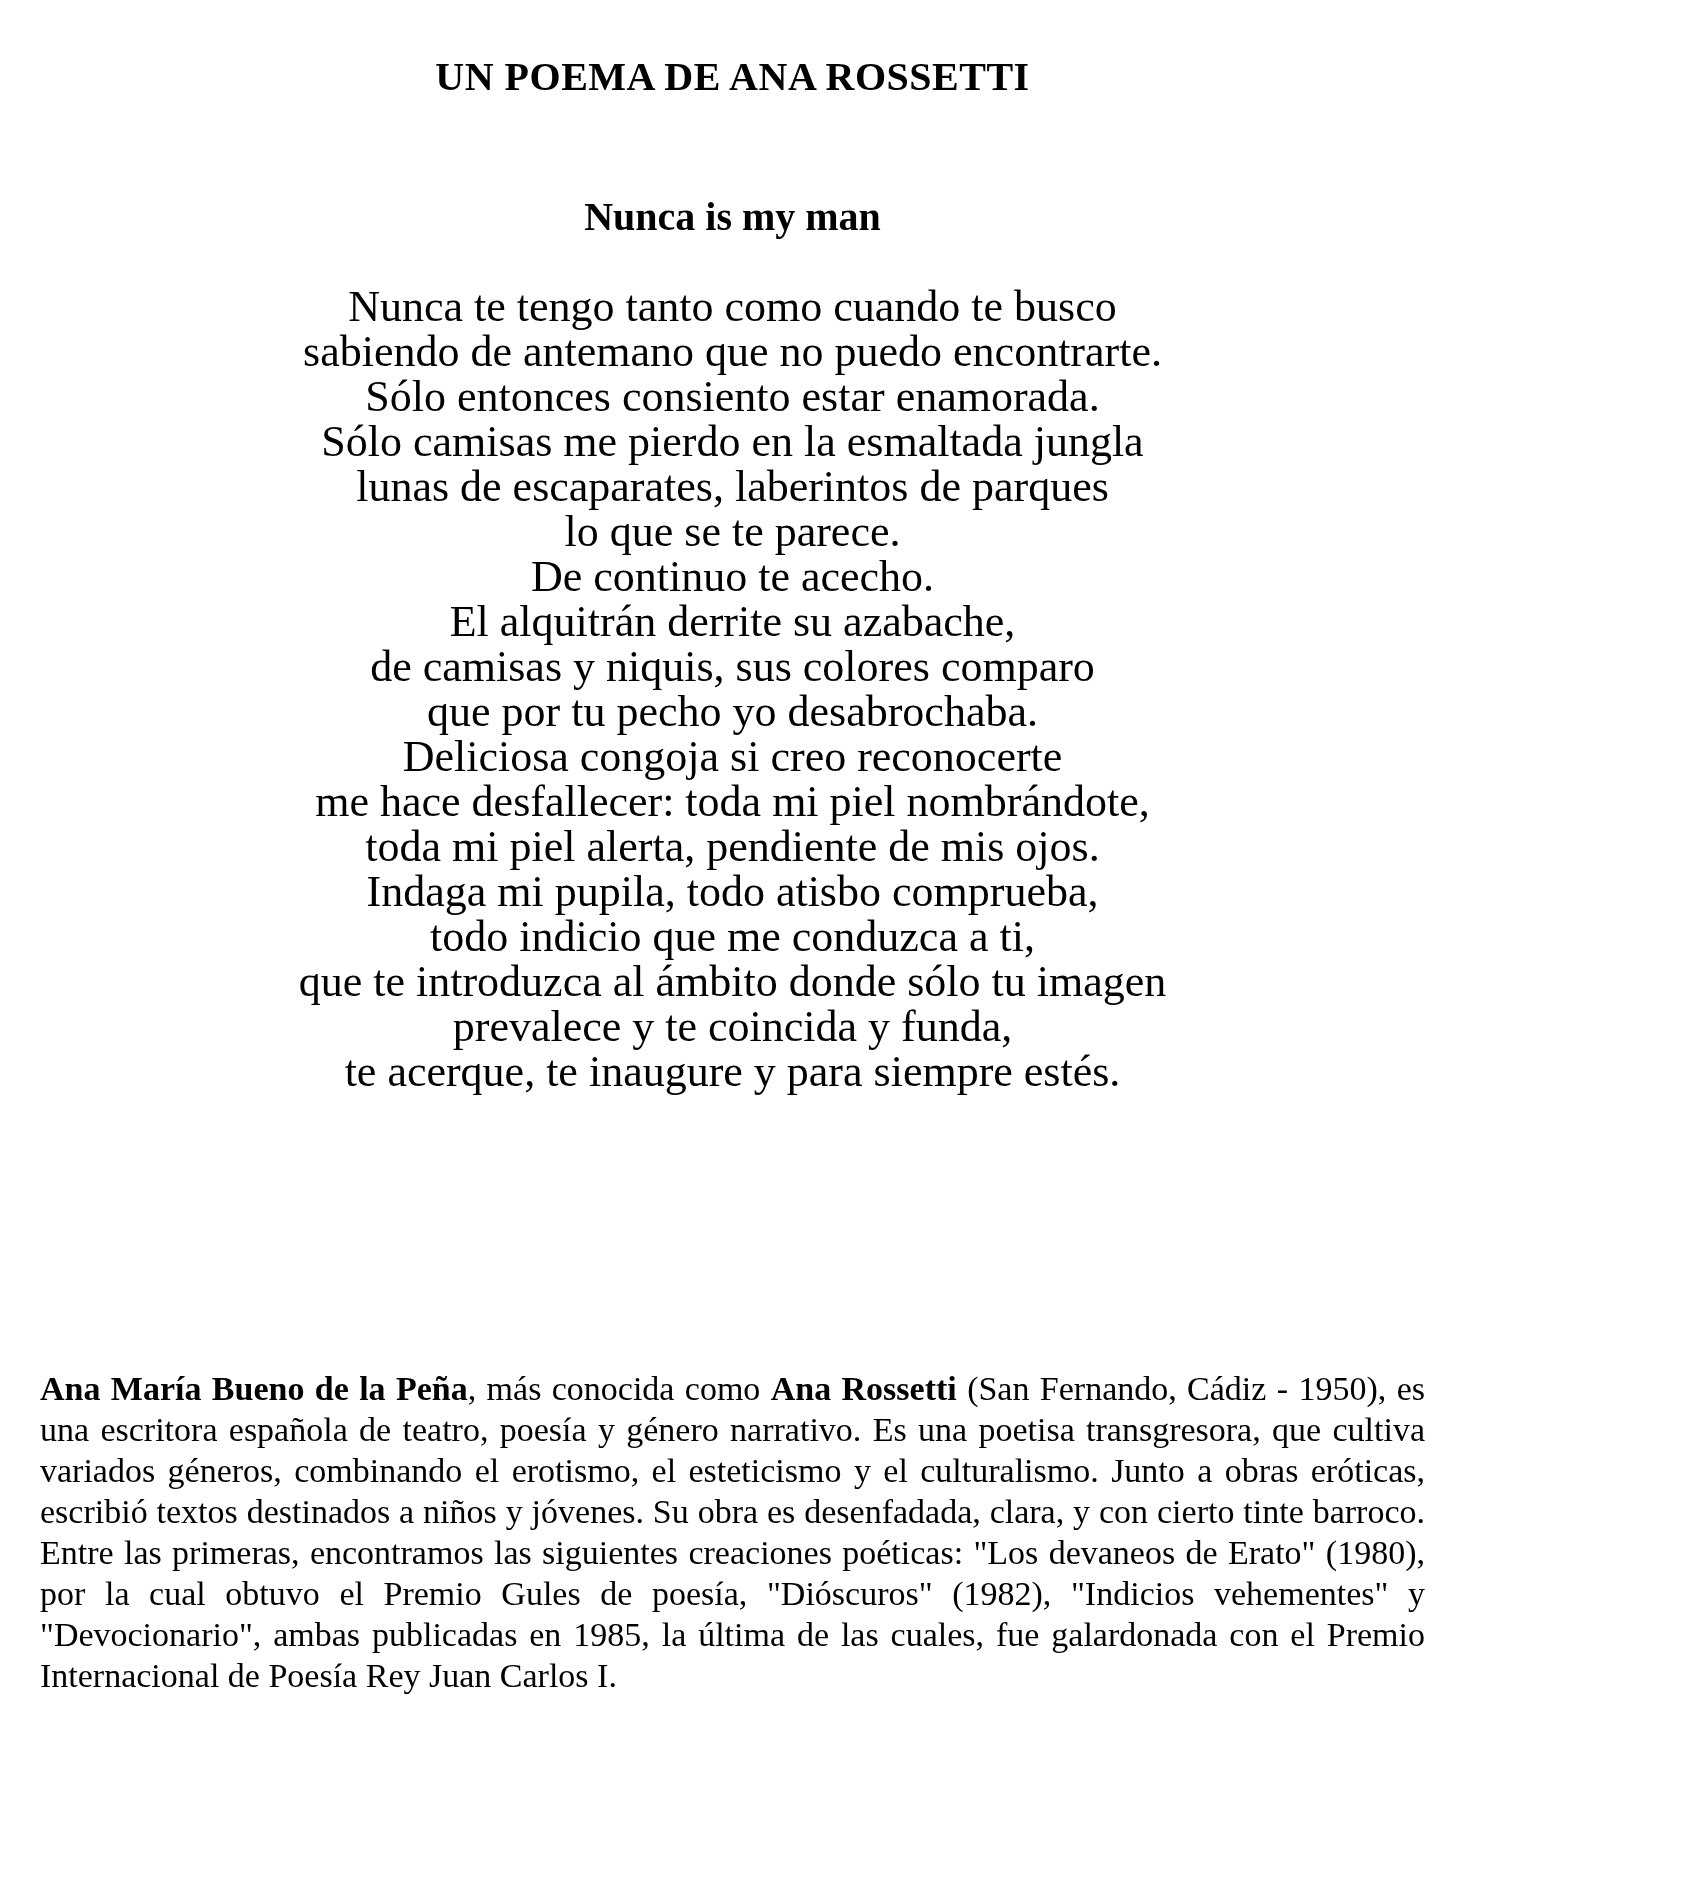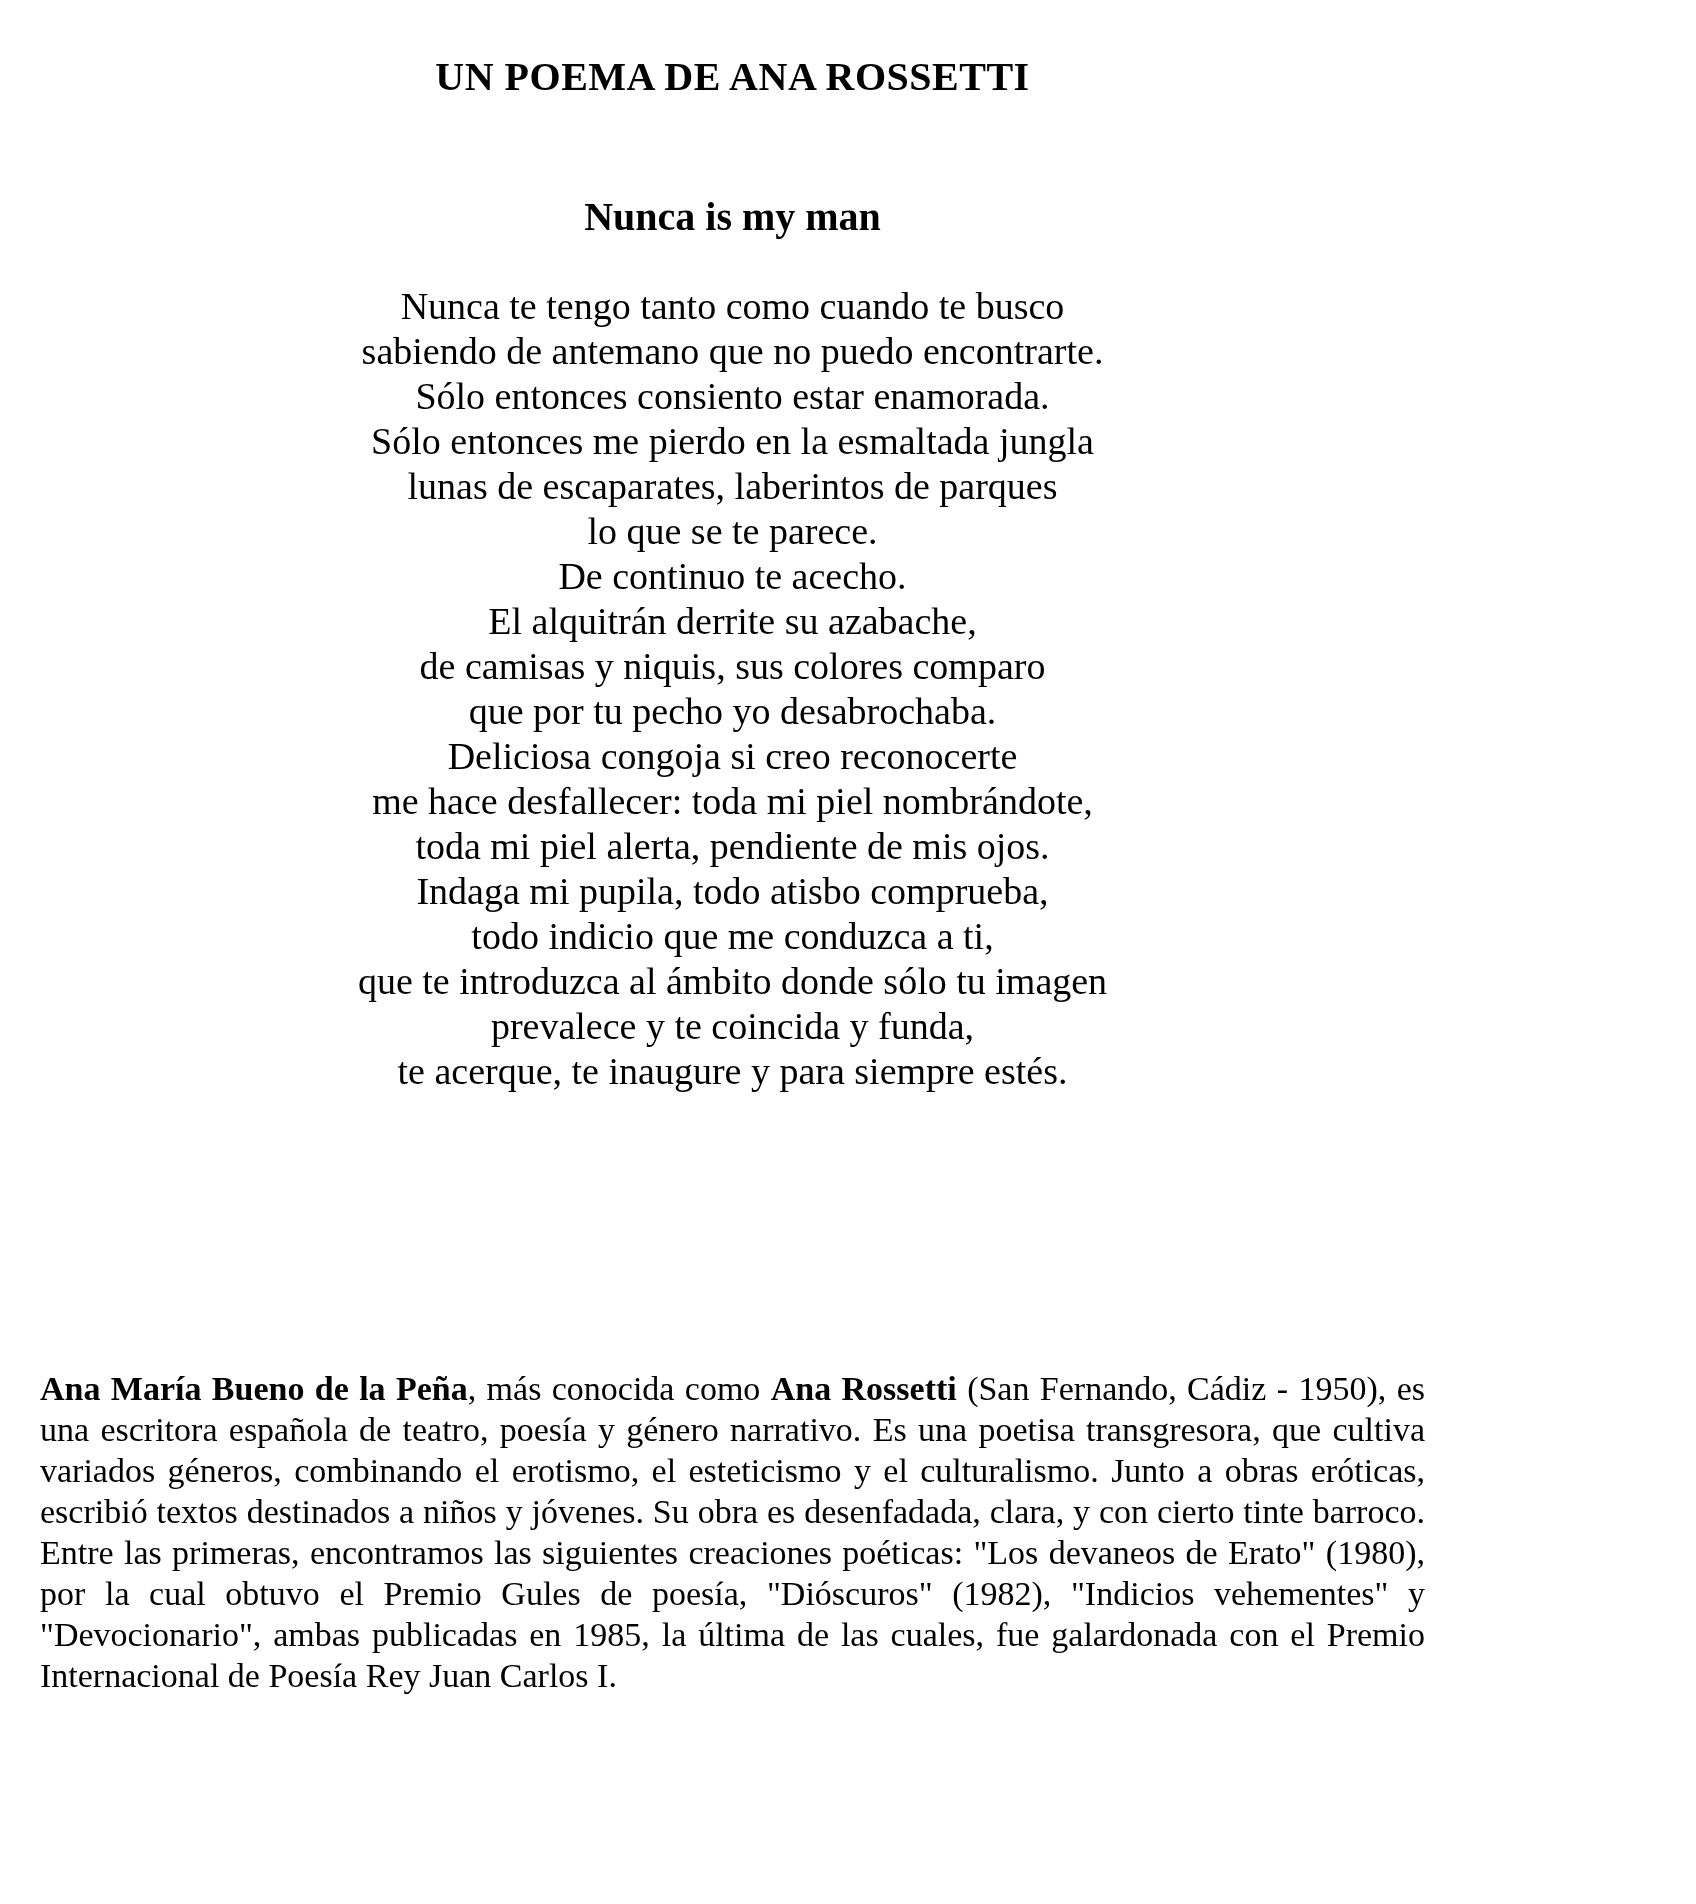--- a/index.html
+++ b/index.html
@@ -32,21 +32,21 @@
     margin: 0;
     margin-top: 94px;
     font-size: 40px;
     line-height: 46px;
     font-weight: bold;
     text-align: center;
   }
   .poem-body {
     margin-top: 44px;
     text-align: center;
-    font-size: 38px;
+    font-size: 44px;
     line-height: 45px;
   }
   .poem-line {
     white-space: nowrap;
   }
   .bio-paragraph {
     margin: 0;
     margin-top: 274px;
     font-size: 34px;
     line-height: 41px;
@@ -64,21 +64,21 @@
 
   <h1 class="page-title">UN POEMA DE ANA ROSSETTI</h1>
 
   <section>
     <h2 class="poem-title">Nunca is my man</h2>
 
     <div class="poem-body">
         <div class="poem-line">Nunca te tengo tanto como cuando te busco</div>
         <div class="poem-line">sabiendo de antemano que no puedo encontrarte.</div>
         <div class="poem-line">Sólo entonces consiento estar enamorada.</div>
-        <div class="poem-line">Sólo entonces me pierdo en la esmaltada jungla</div>
+        <div class="poem-line">Sólo camisas me pierdo en la esmaltada jungla</div>
         <div class="poem-line">lunas de escaparates, laberintos de parques</div>
         <div class="poem-line">lo que se te parece.</div>
         <div class="poem-line">De continuo te acecho.</div>
         <div class="poem-line">El alquitrán derrite su azabache,</div>
         <div class="poem-line">de camisas y niquis, sus colores comparo</div>
         <div class="poem-line">que por tu pecho yo desabrochaba.</div>
         <div class="poem-line">Deliciosa congoja si creo reconocerte</div>
         <div class="poem-line">me hace desfallecer: toda mi piel nombrándote,</div>
         <div class="poem-line">toda mi piel alerta, pendiente de mis ojos.</div>
         <div class="poem-line">Indaga mi pupila, todo atisbo comprueba,</div>

